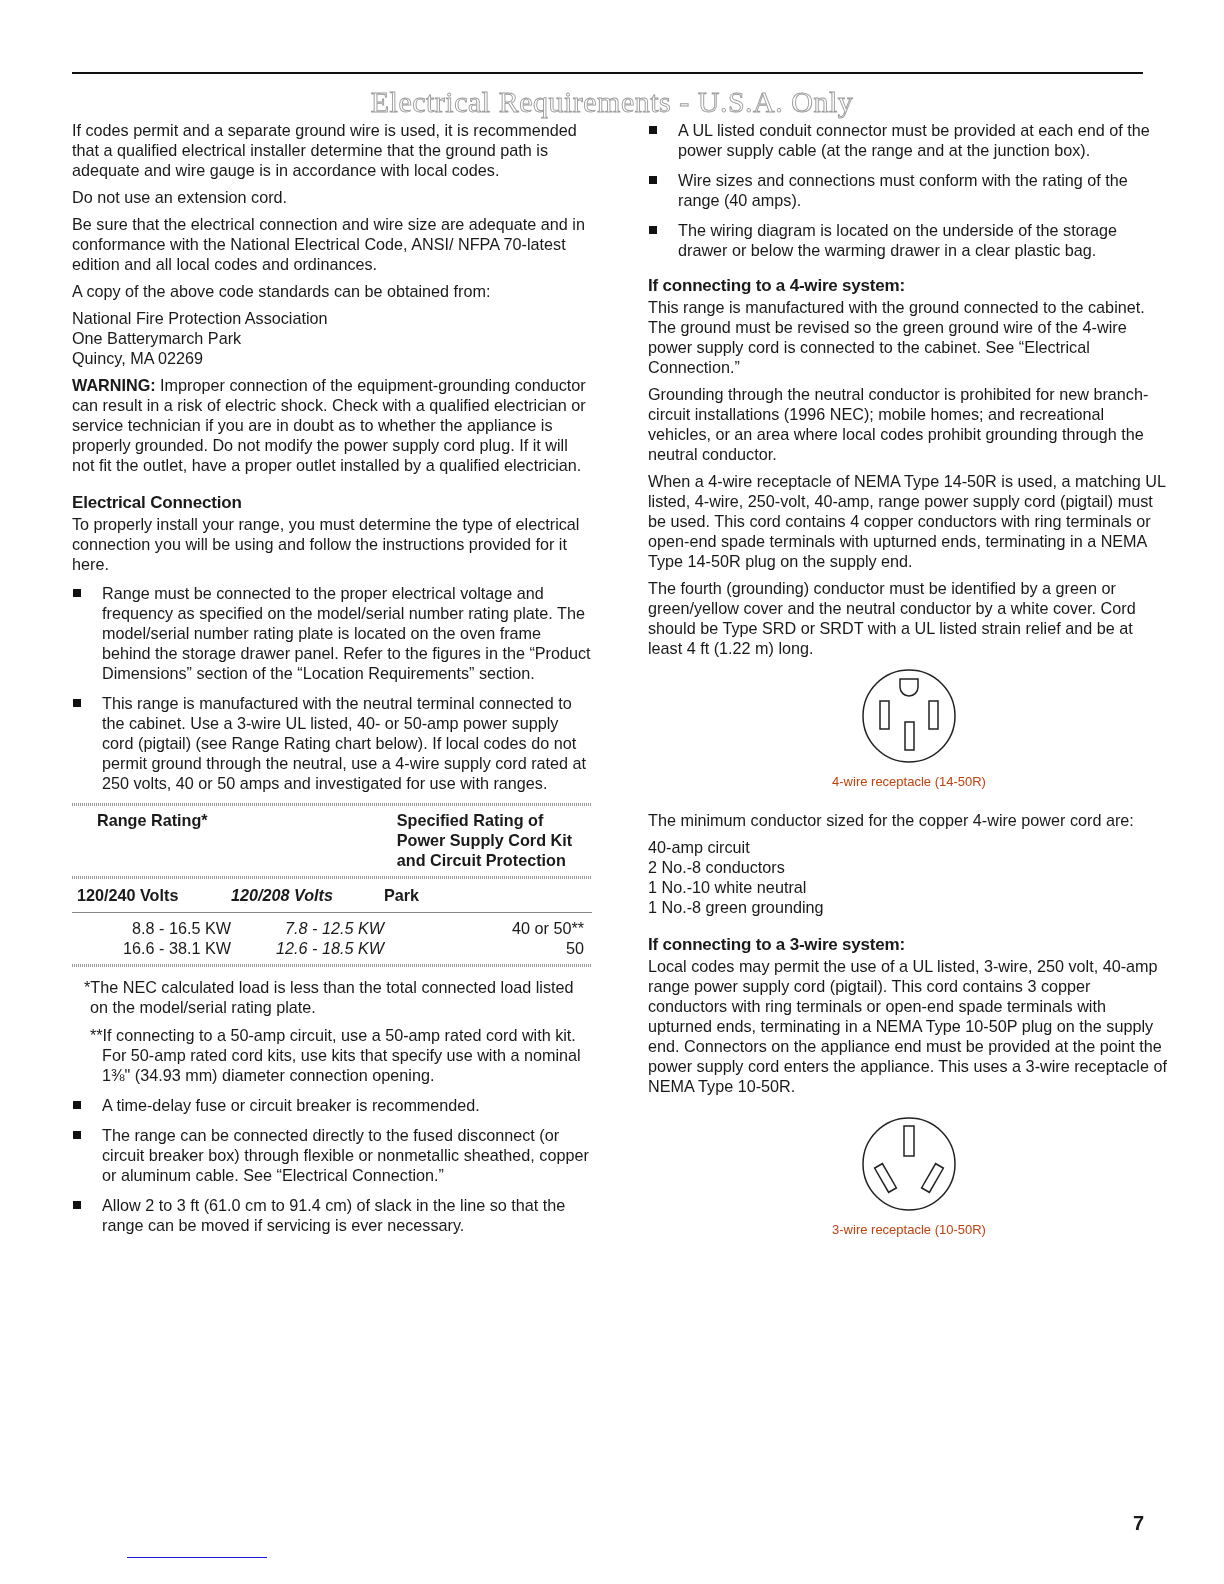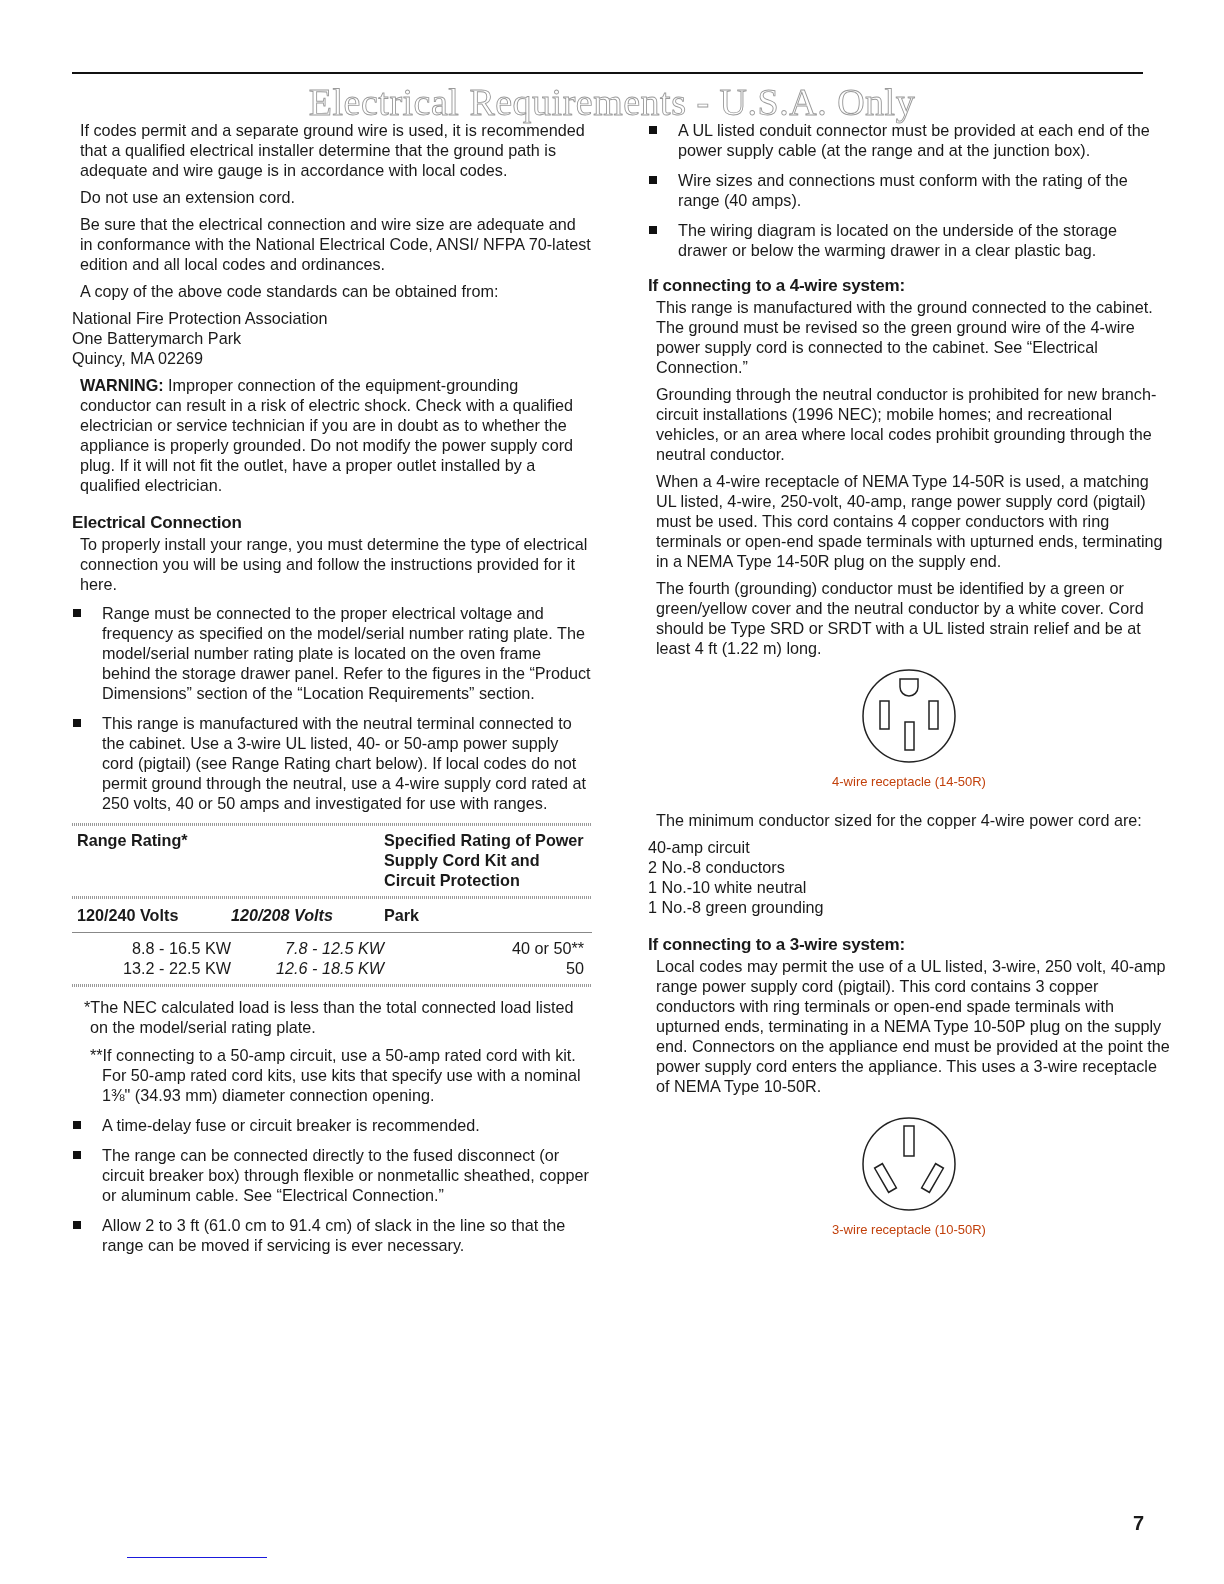--- a/index.html
+++ b/index.html
@@ -8,49 +8,49 @@
       font-family: "Liberation Sans", "DejaVu Sans", sans-serif;
       color: #1a1a1a;
     }
     .top-rule {
       position: absolute; left: 72px; top: 72px; width: 1071px; height: 0;
       border-top: 2px solid #111;
     }
     .page-title {
       position: absolute; left: 0; top: 84px; width: 1224px; text-align: center;
       font-family: "Liberation Serif", "DejaVu Serif", serif;
-      font-size: 38px; color: #ffffff; letter-spacing: 0.5px;
+      font-size: 30px; color: #ffffff; letter-spacing: 0.5px;
       -webkit-text-stroke: 0.9px #9a9a9a;
       line-height: 36px;
     }
     .col { position: absolute; top: 120px; font-size: 16.2px; line-height: 20px; }
     .col-left { left: 72px; width: 520px; }
     .col-right { left: 648px; width: 522px; }
-    p { margin: 0 0 7px 8px; }
+    p { margin: 0 0 7px 0; }
     .h-section { font-weight: bold; font-size: 17px; margin: 0 0 1px 0; letter-spacing: -0.2px; }
     .bullet { position: relative; padding-left: 30px; margin: 0 0 10px 0; }
     .bullet .sq {
       position: absolute; left: 1px; top: 6px; width: 8px; height: 8px; background: #111;
     }
     .lines div { line-height: 20px; }
     .bold { font-weight: bold; }
 
     
     .rating-table { margin: 6px 0 0 0; width: 520px; }
     .dotted {
       height: 3px; width: 520px;
       background-image: repeating-linear-gradient(90deg, #777 0 1px, #fff 1px 2px);
       opacity: 0.75;
     }
     .solid-sep { height: 0; border-top: 1px solid #888; width: 520px; }
     .trow { display: flex; }
     .tc1 { width: 154px; padding-left: 5px; }
     .tc2 { width: 153px; font-style: italic; }
     .tc3 { width: 200px; }
-    .thead1 { font-weight: bold; padding: 4px 0 6px 0; line-height: 20px; }
+    .thead1 { font-weight: bold; padding: 4px 0 6px 0; line-height: 20px; margin-left: 20px; }
     .thead2 { font-weight: bold; padding: 6px 0 7px 0; }
     .tbody { padding: 5px 0 6px 0; text-align: right; }
     .tbody .trow { line-height: 20px; }
 
     .footnote { padding-left: 12px; text-indent: -6px; margin: 0 0 8px 0; }
     .footnote2 { padding-left: 12px; text-indent: -12px; margin: 0 0 8px 0; }
 
     .figure { text-align: center; margin: 8px 0 12px 0; }
     .figure svg { display: block; margin: 0 auto; }
     .caption { font-size: 13px; color: #c2410c; margin-top: 6px; }
@@ -108,21 +108,21 @@
       <div class="tc3">Park</div>
     </div>
     <div class="solid-sep"></div>
     <div class="tbody">
       <div class="trow">
         <div class="tc1">8.8 - 16.5 KW</div>
         <div class="tc2">7.8 - 12.5 KW</div>
         <div class="tc3">40 or 50**</div>
       </div>
       <div class="trow">
-        <div class="tc1">13.2 - 22.5 KW</div>
+        <div class="tc1">16.6 - 38.1 KW</div>
         <div class="tc2">12.6 - 18.5 KW</div>
         <div class="tc3">50</div>
       </div>
     </div>
     <div class="dotted" style="margin-bottom:10px;"></div>
   </div>
 
   <p class="footnote" style="padding-left:18px;">*The NEC calculated load is less than the total connected load listed on the model/serial rating plate.</p>
   <p class="footnote2" style="padding-left:30px;text-indent:-12px;margin-bottom:10px;">**If connecting to a 50-amp circuit, use a 50-amp rated cord with kit. For 50-amp rated cord kits, use kits that specify use with a nominal 1⅜" (34.93 mm) diameter connection opening.</p>
 

